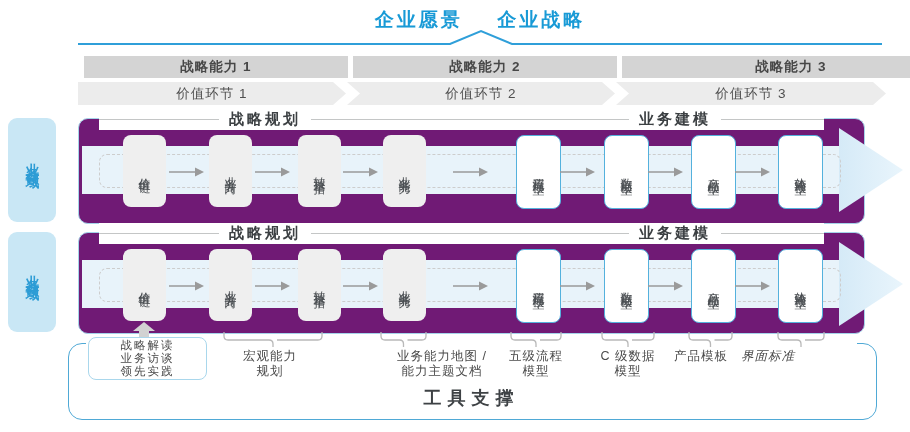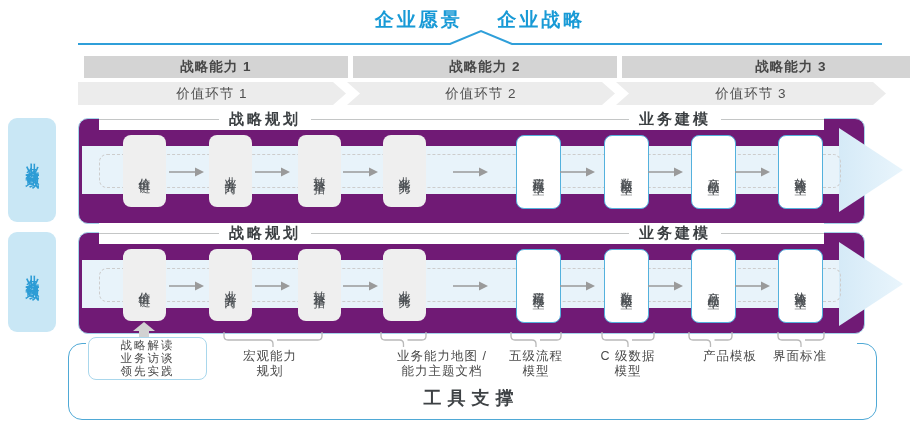--- a/index.html
+++ b/index.html
@@ -249,18 +249,18 @@
 领先实践</div>
 
   <div class="deliv" style="left:270px;">宏观能力
 规划</div>
   <div class="deliv" style="left:402px;margin-left:40px;">业务能力地图 /
 能力主题文档</div>
   <div class="deliv" style="left:536px;">五级流程
 模型</div>
   <div class="deliv" style="left:628px;">C 级数据
 模型</div>
-  <div class="deliv" style="left:730px;">产品模板</div>
-  <div class="deliv" style="left:800px;">界面标准</div>
+  <div class="deliv" style="left:701px;">产品模板</div>
+  <div class="deliv" style="left:768px;font-style:italic;">界面标准</div>
 
   <div class="tooltitle">工具支撑</div>
 
 </div>
 
 </body></html>

